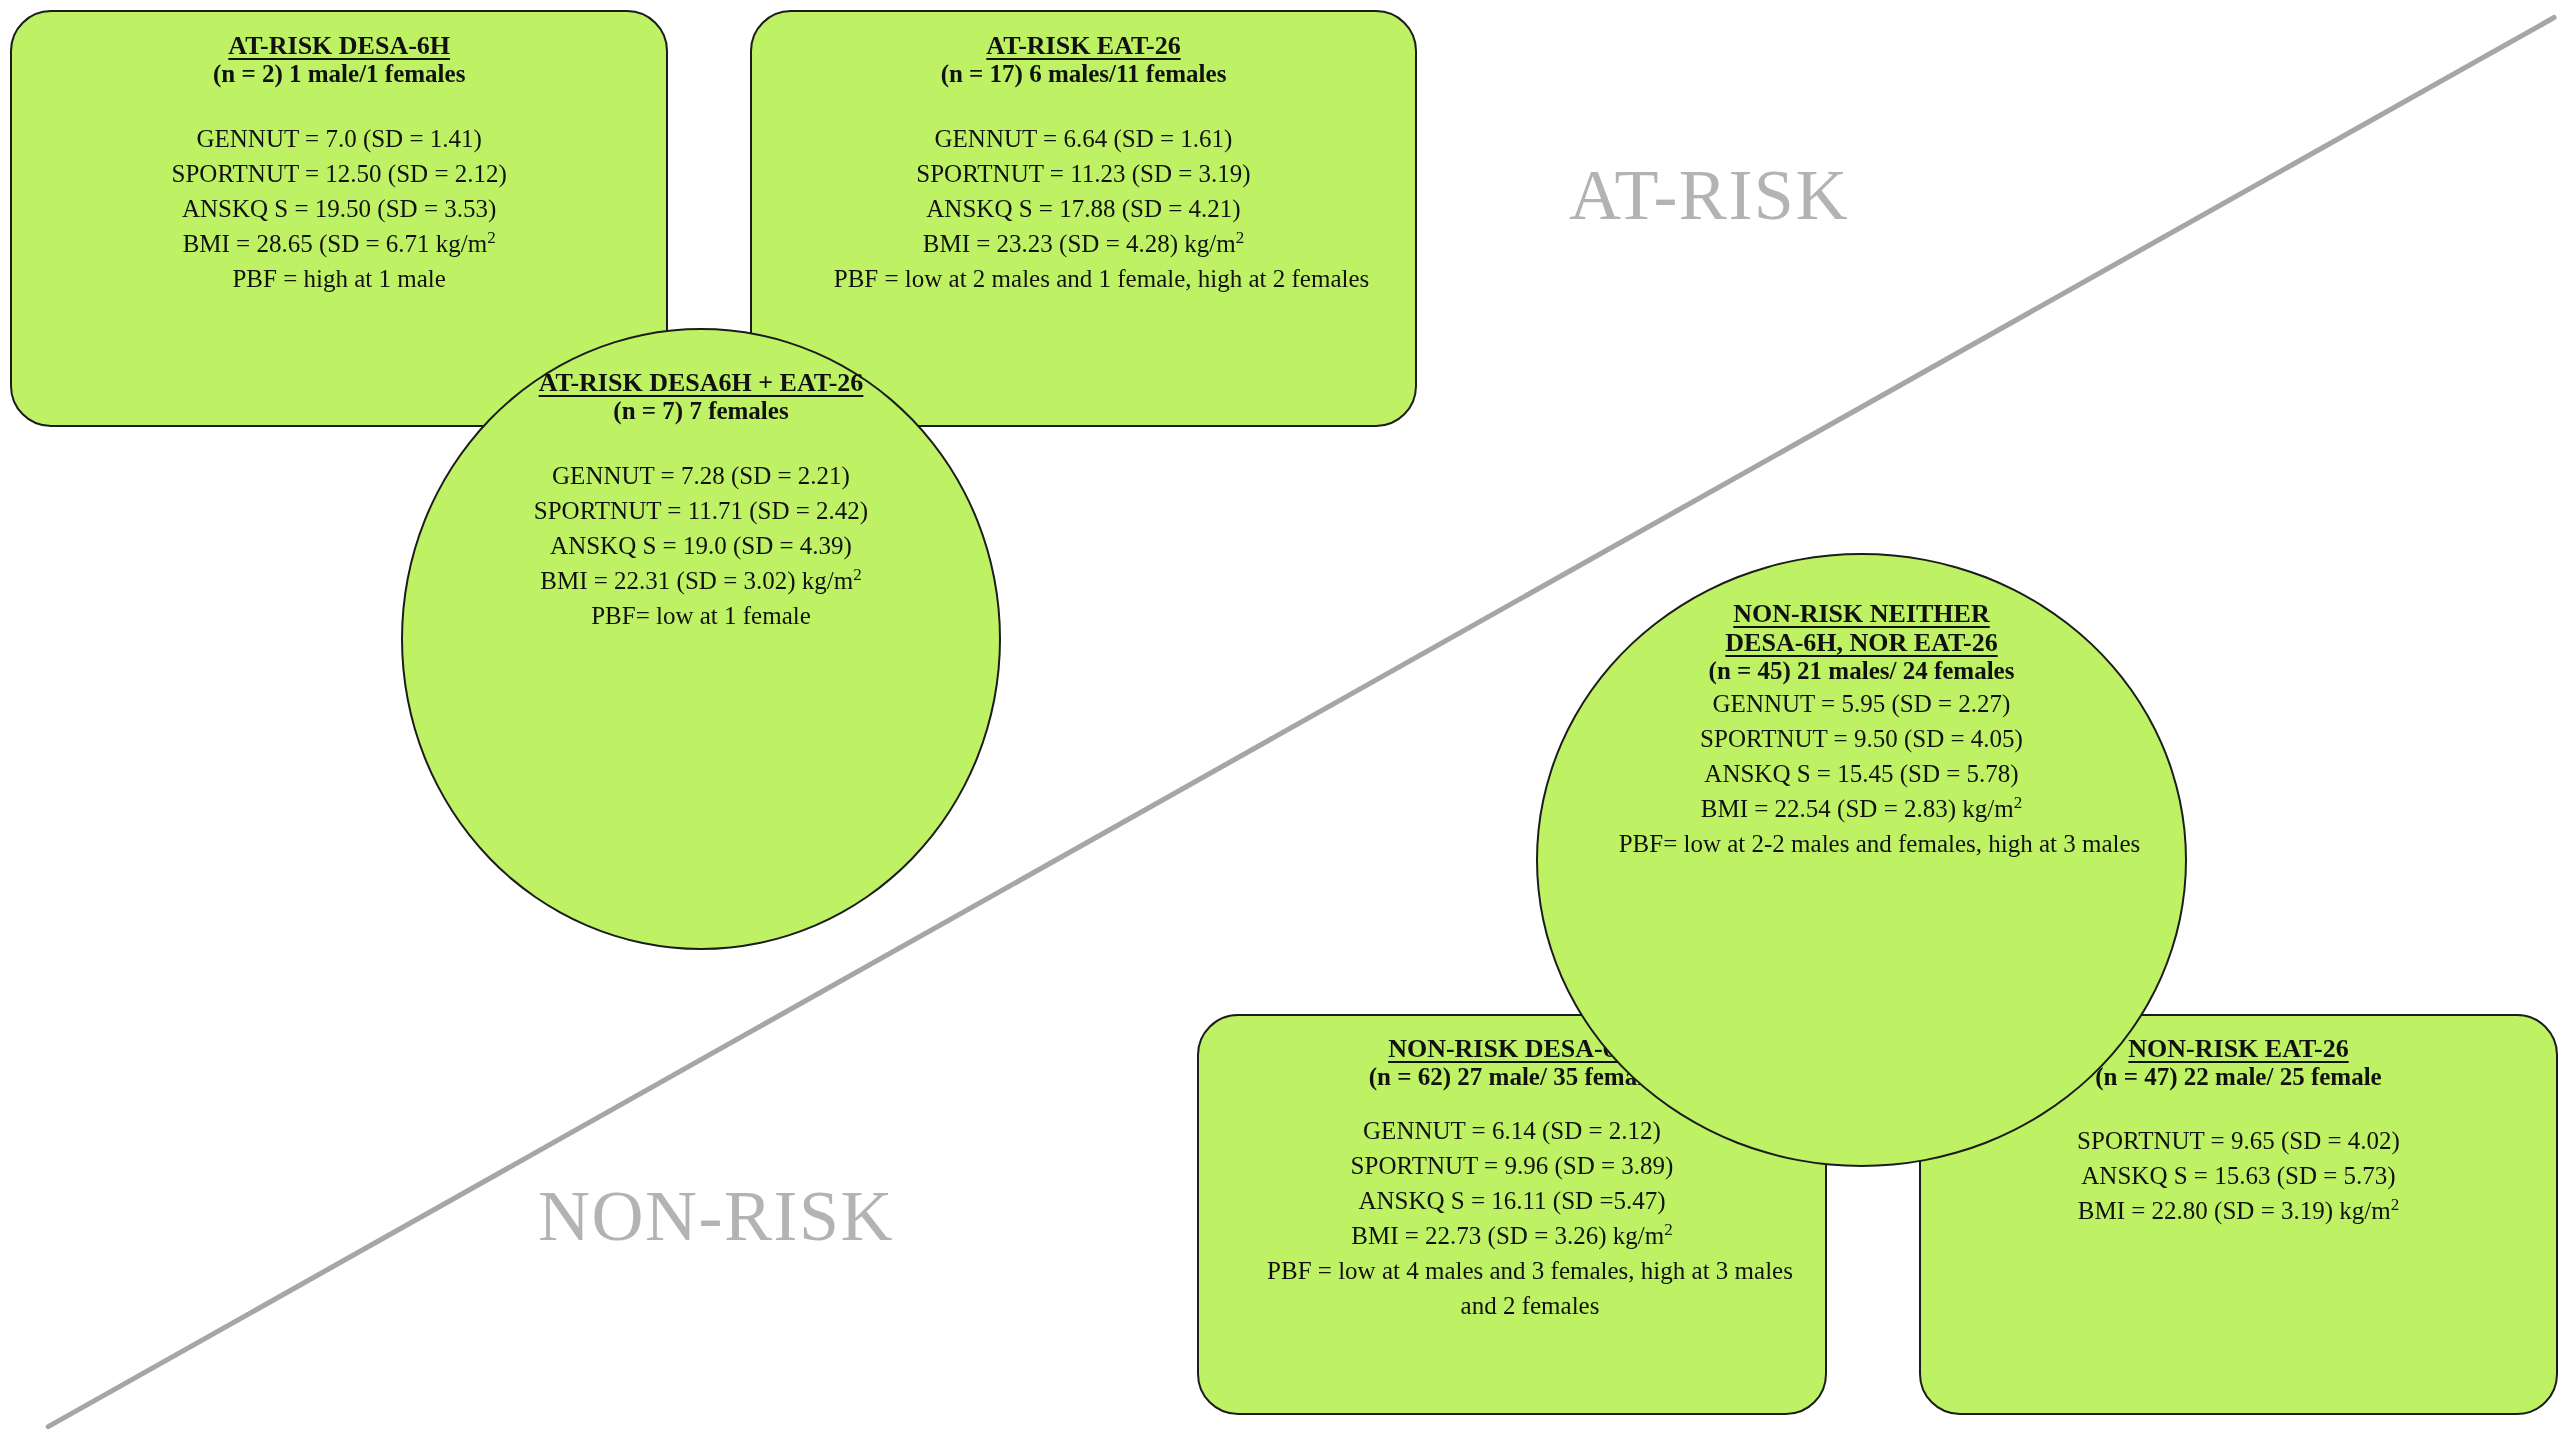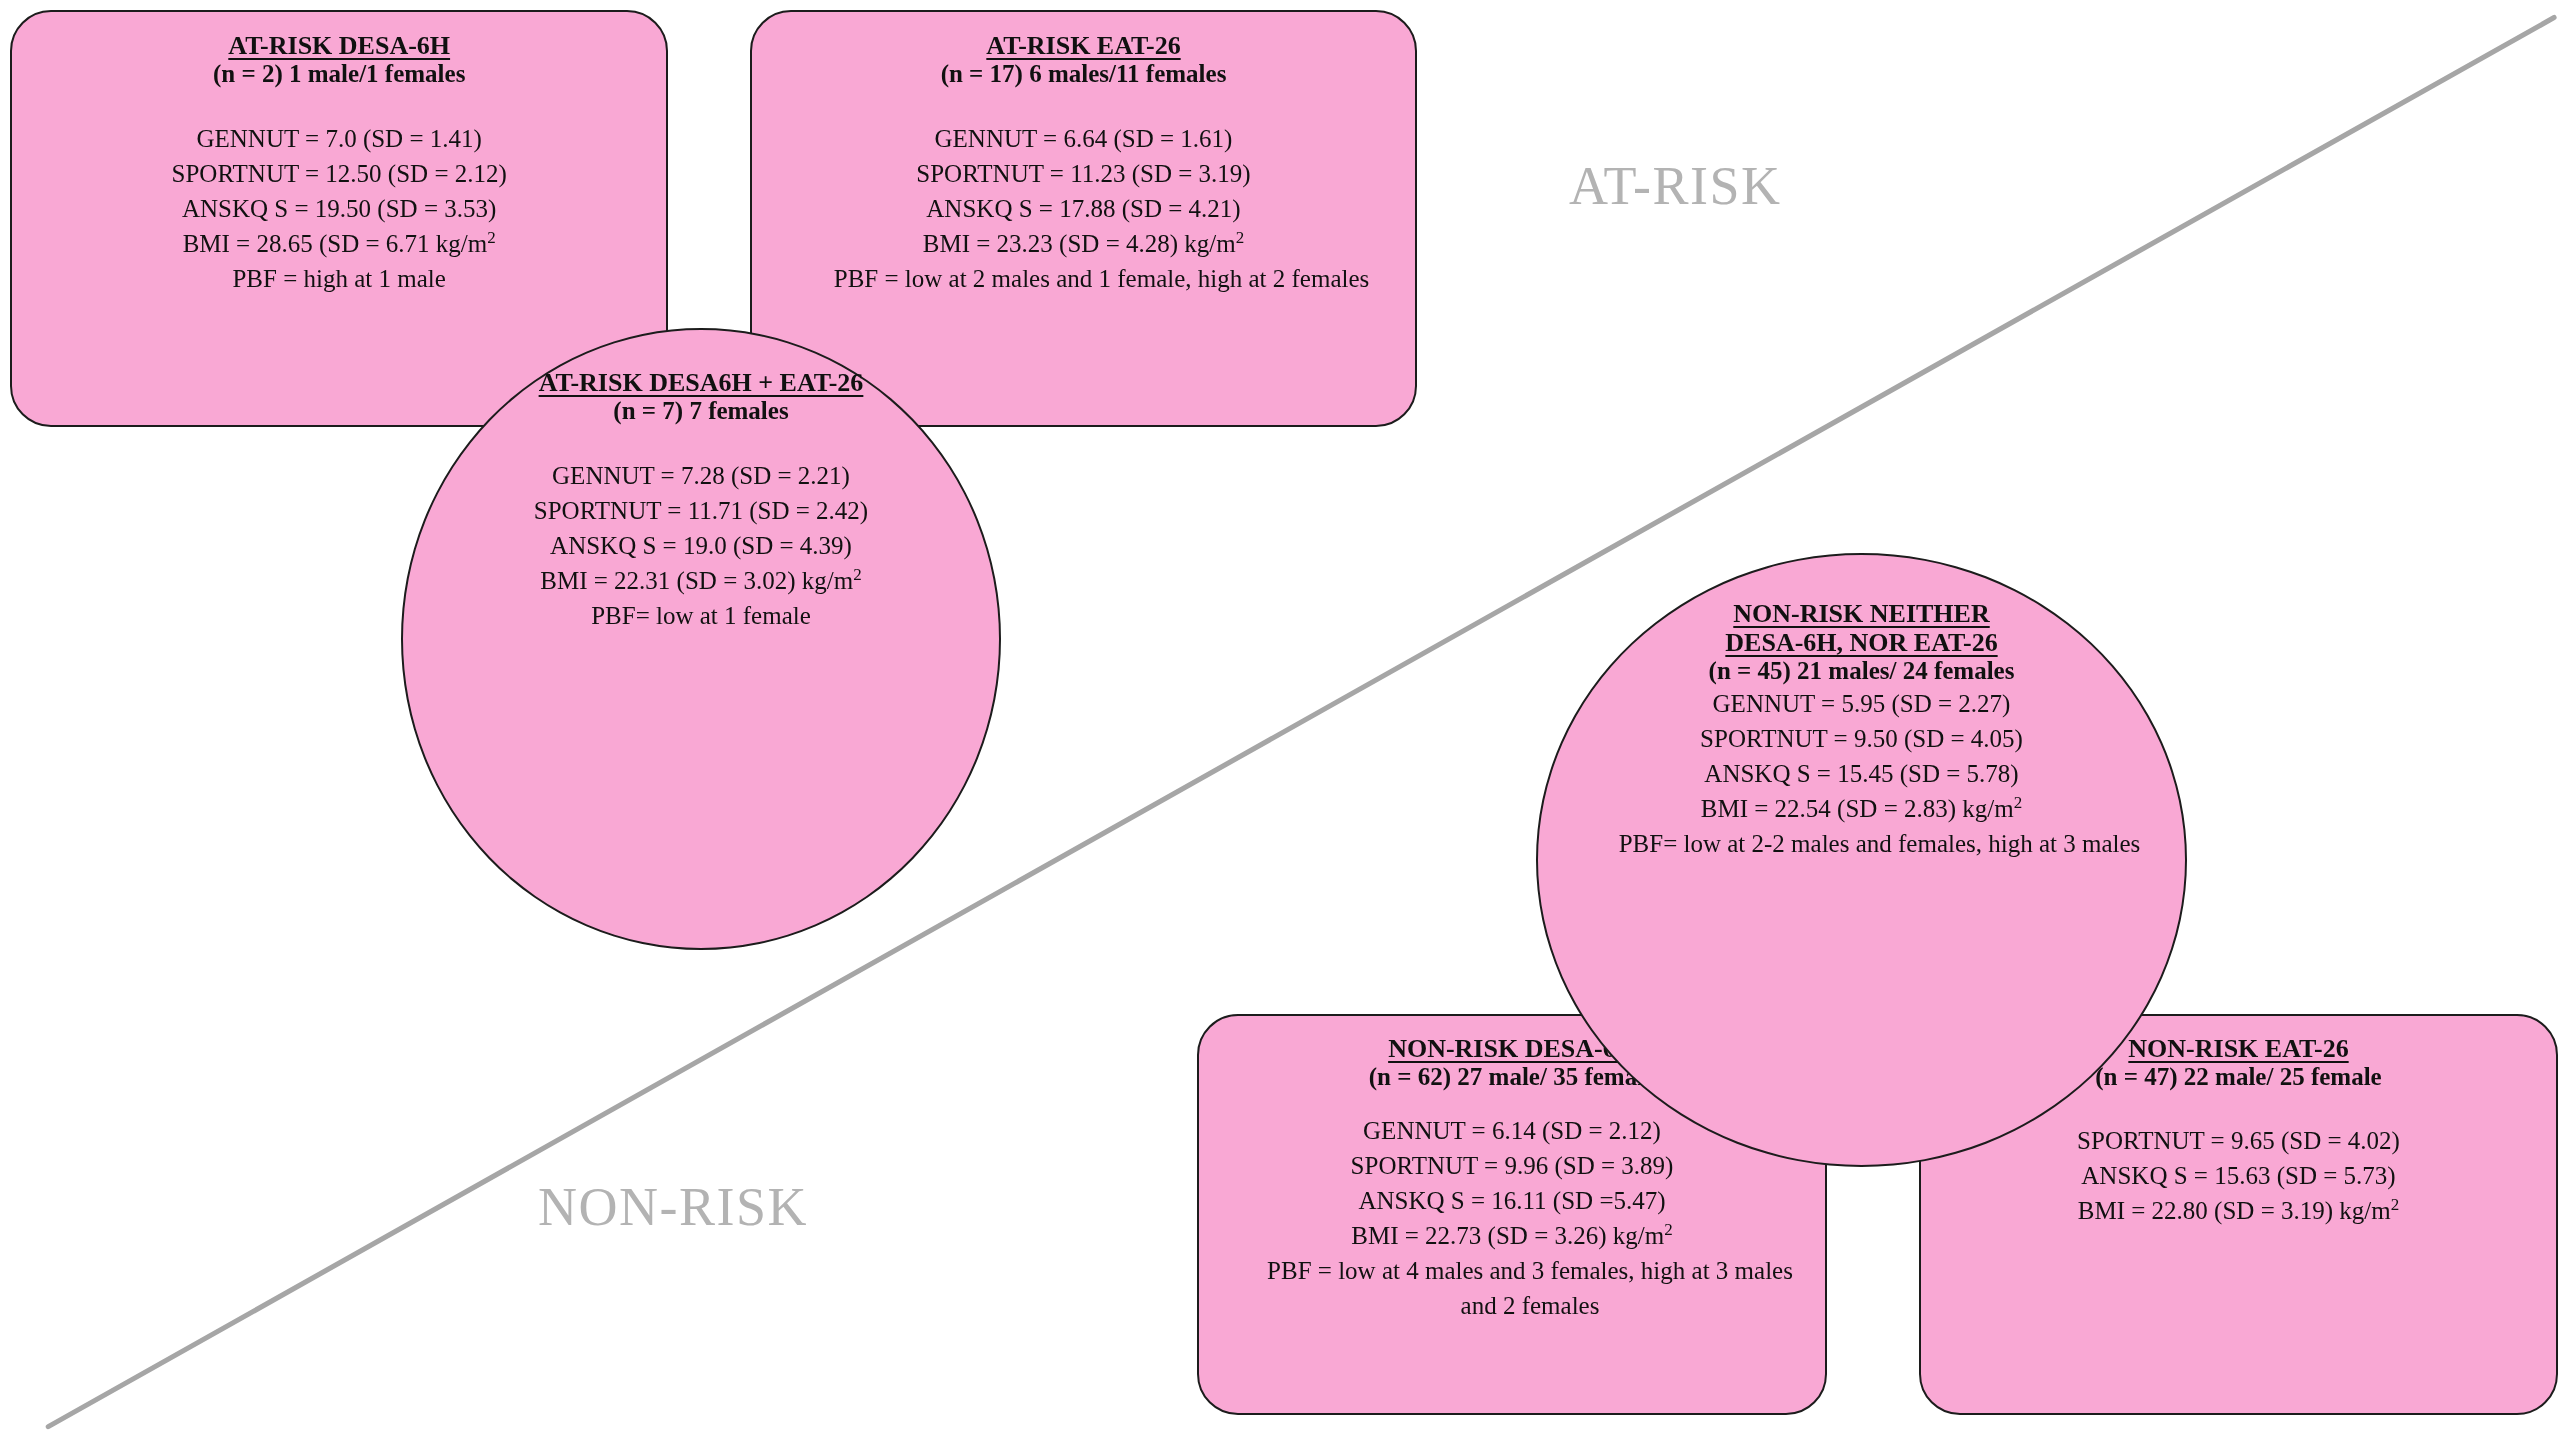--- a/index.html
+++ b/index.html
@@ -24,36 +24,36 @@
     left: 0; top: 0;
     width: 2576px;
     height: 1442px;
     pointer-events: none;
   }
 
   
   .zone-label {
     position: absolute;
     font-family: "Liberation Serif", "DejaVu Serif", serif;
-    font-size: 54px;
+    font-size: 72px;
     font-weight: 400;
     color: #b3b3b3;
     letter-spacing: 1.5px;
     white-space: nowrap;
     line-height: 1;
   }
   #zone-at-risk  { left: 1569px; top: 159px; }
   #zone-non-risk { left: 538px;  top: 1180px; text-align: right; }
 
   
   .node {
     position: absolute;
     box-sizing: border-box;
     border: 2.2px solid #1c1c1c;
-    background: #f9a8d4;
+    background: #bef264;
     display: flex;
     flex-direction: column;
     align-items: center;
     text-align: center;
   }
   .node.rect   { border-radius: 41px; }
   .node.circle { border-radius: 50%; }
 
   .node-title {
     font-weight: bold;

